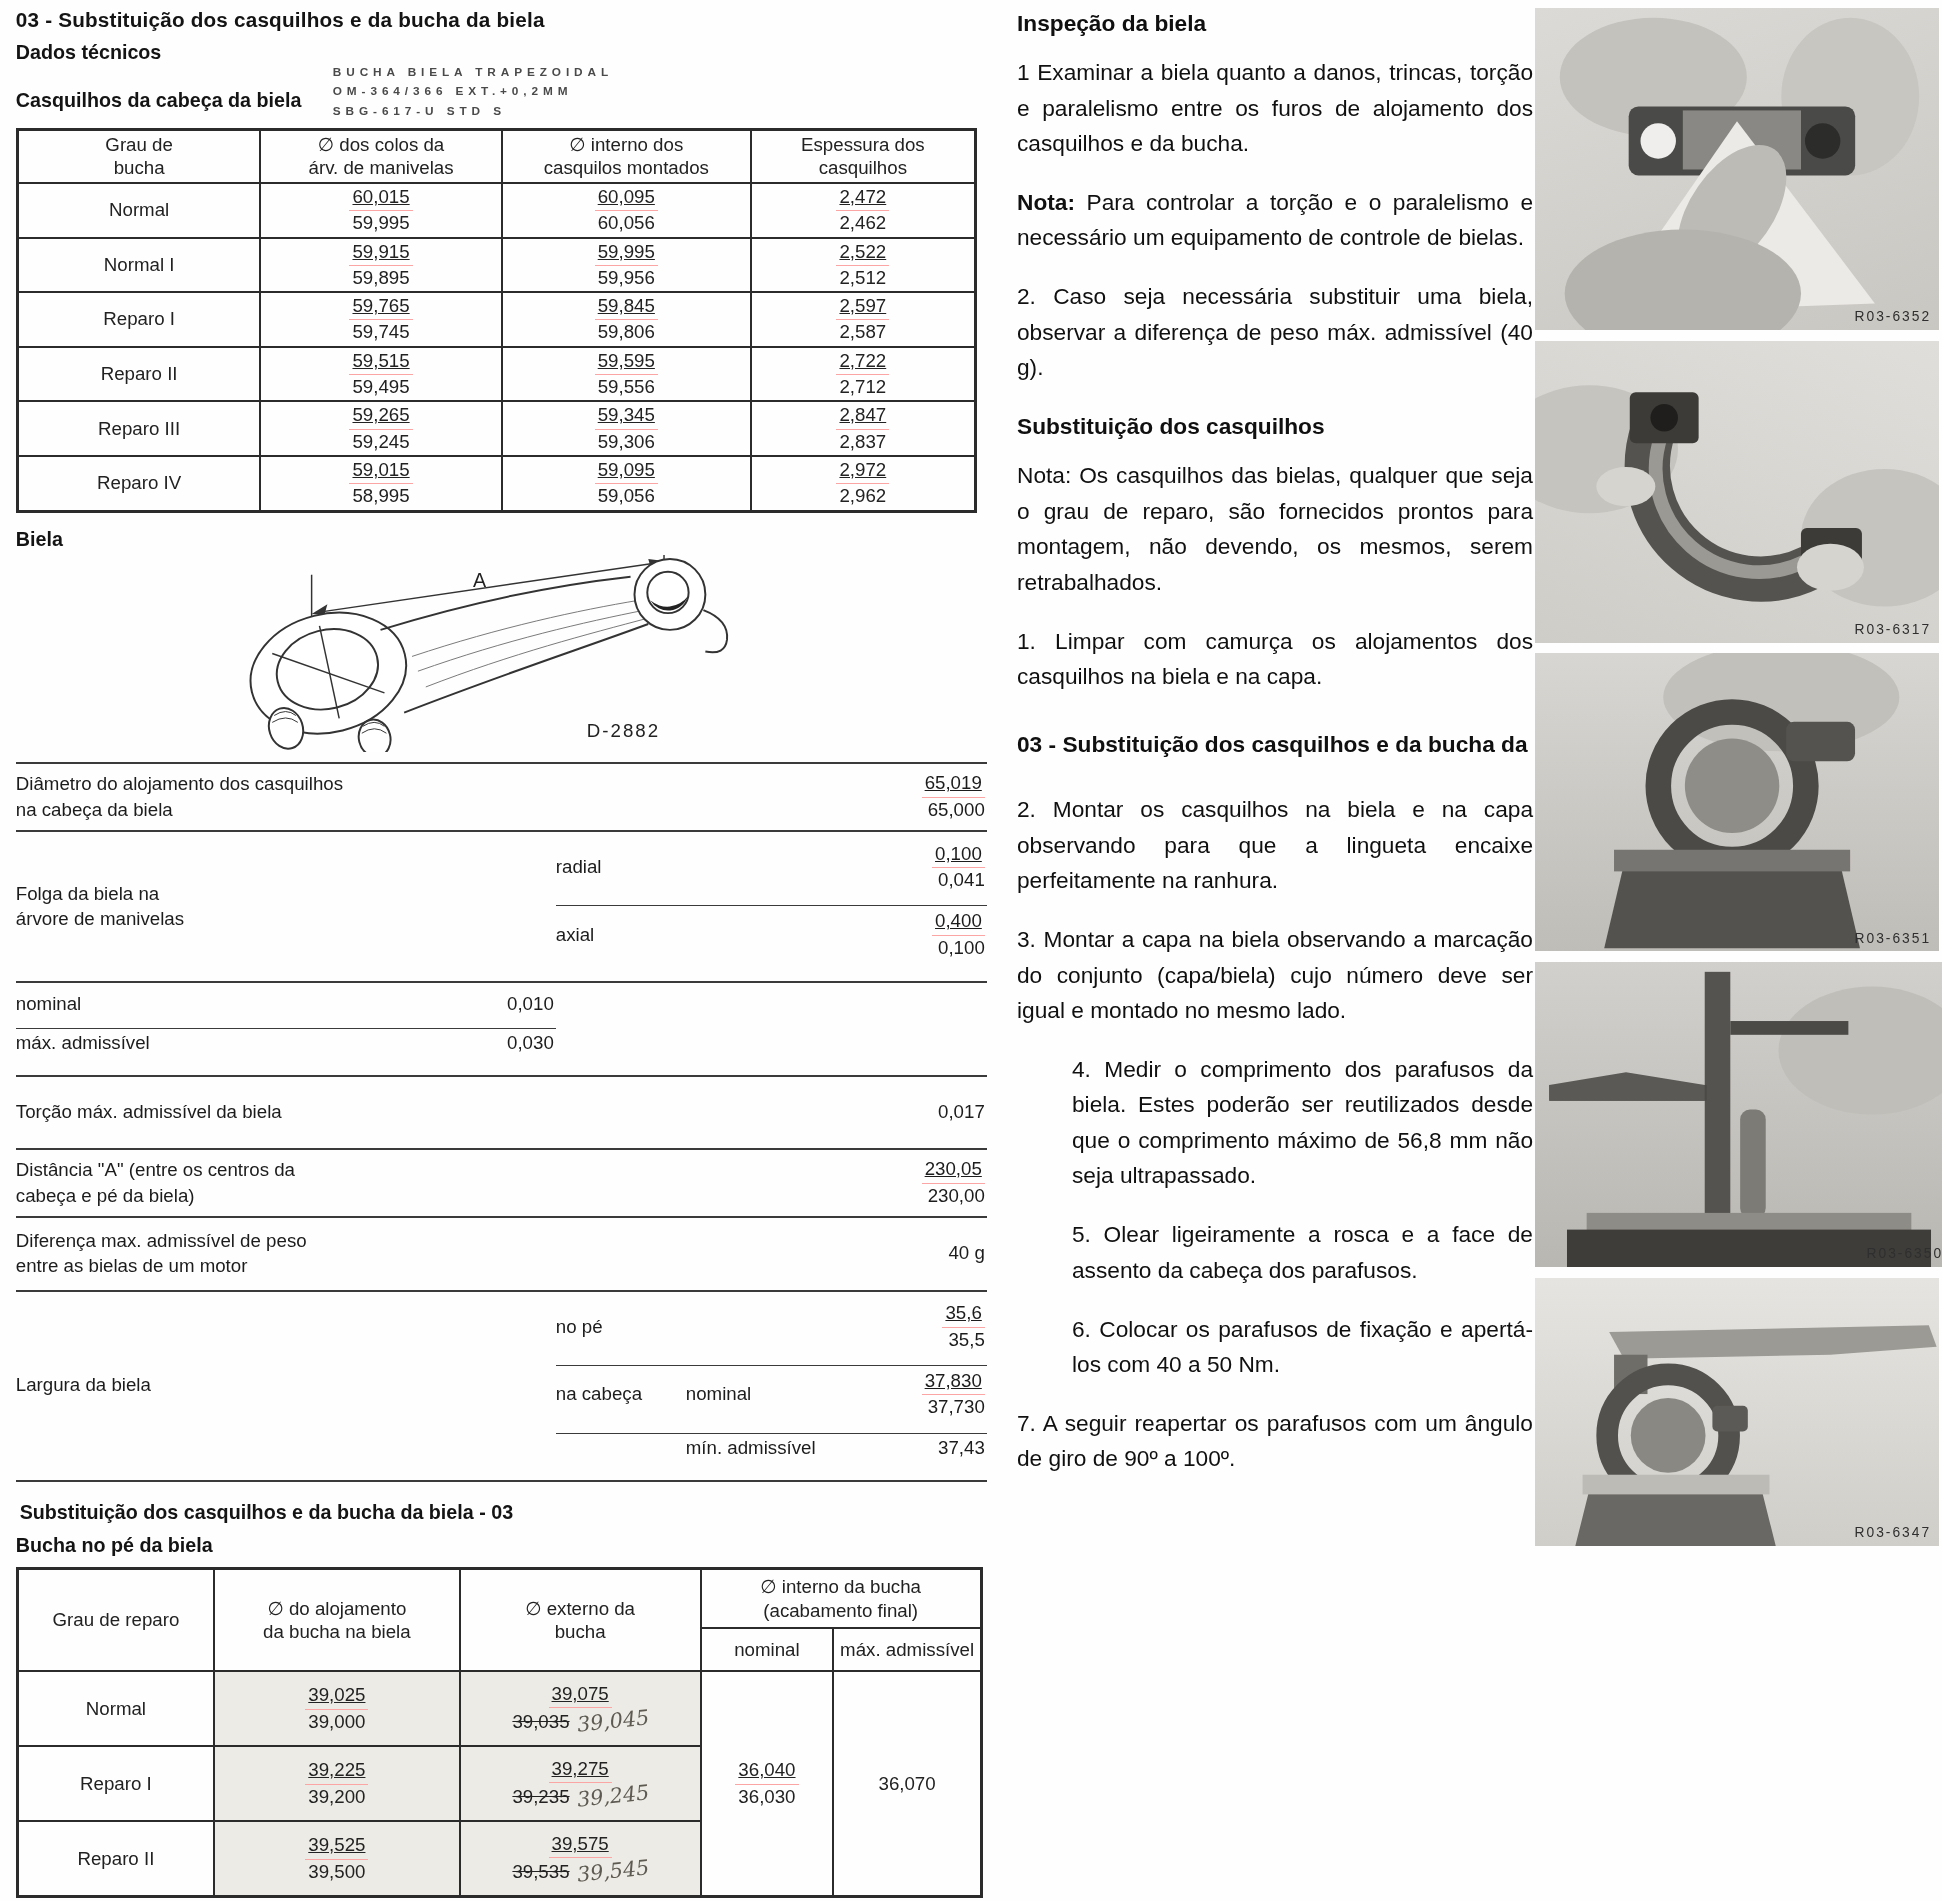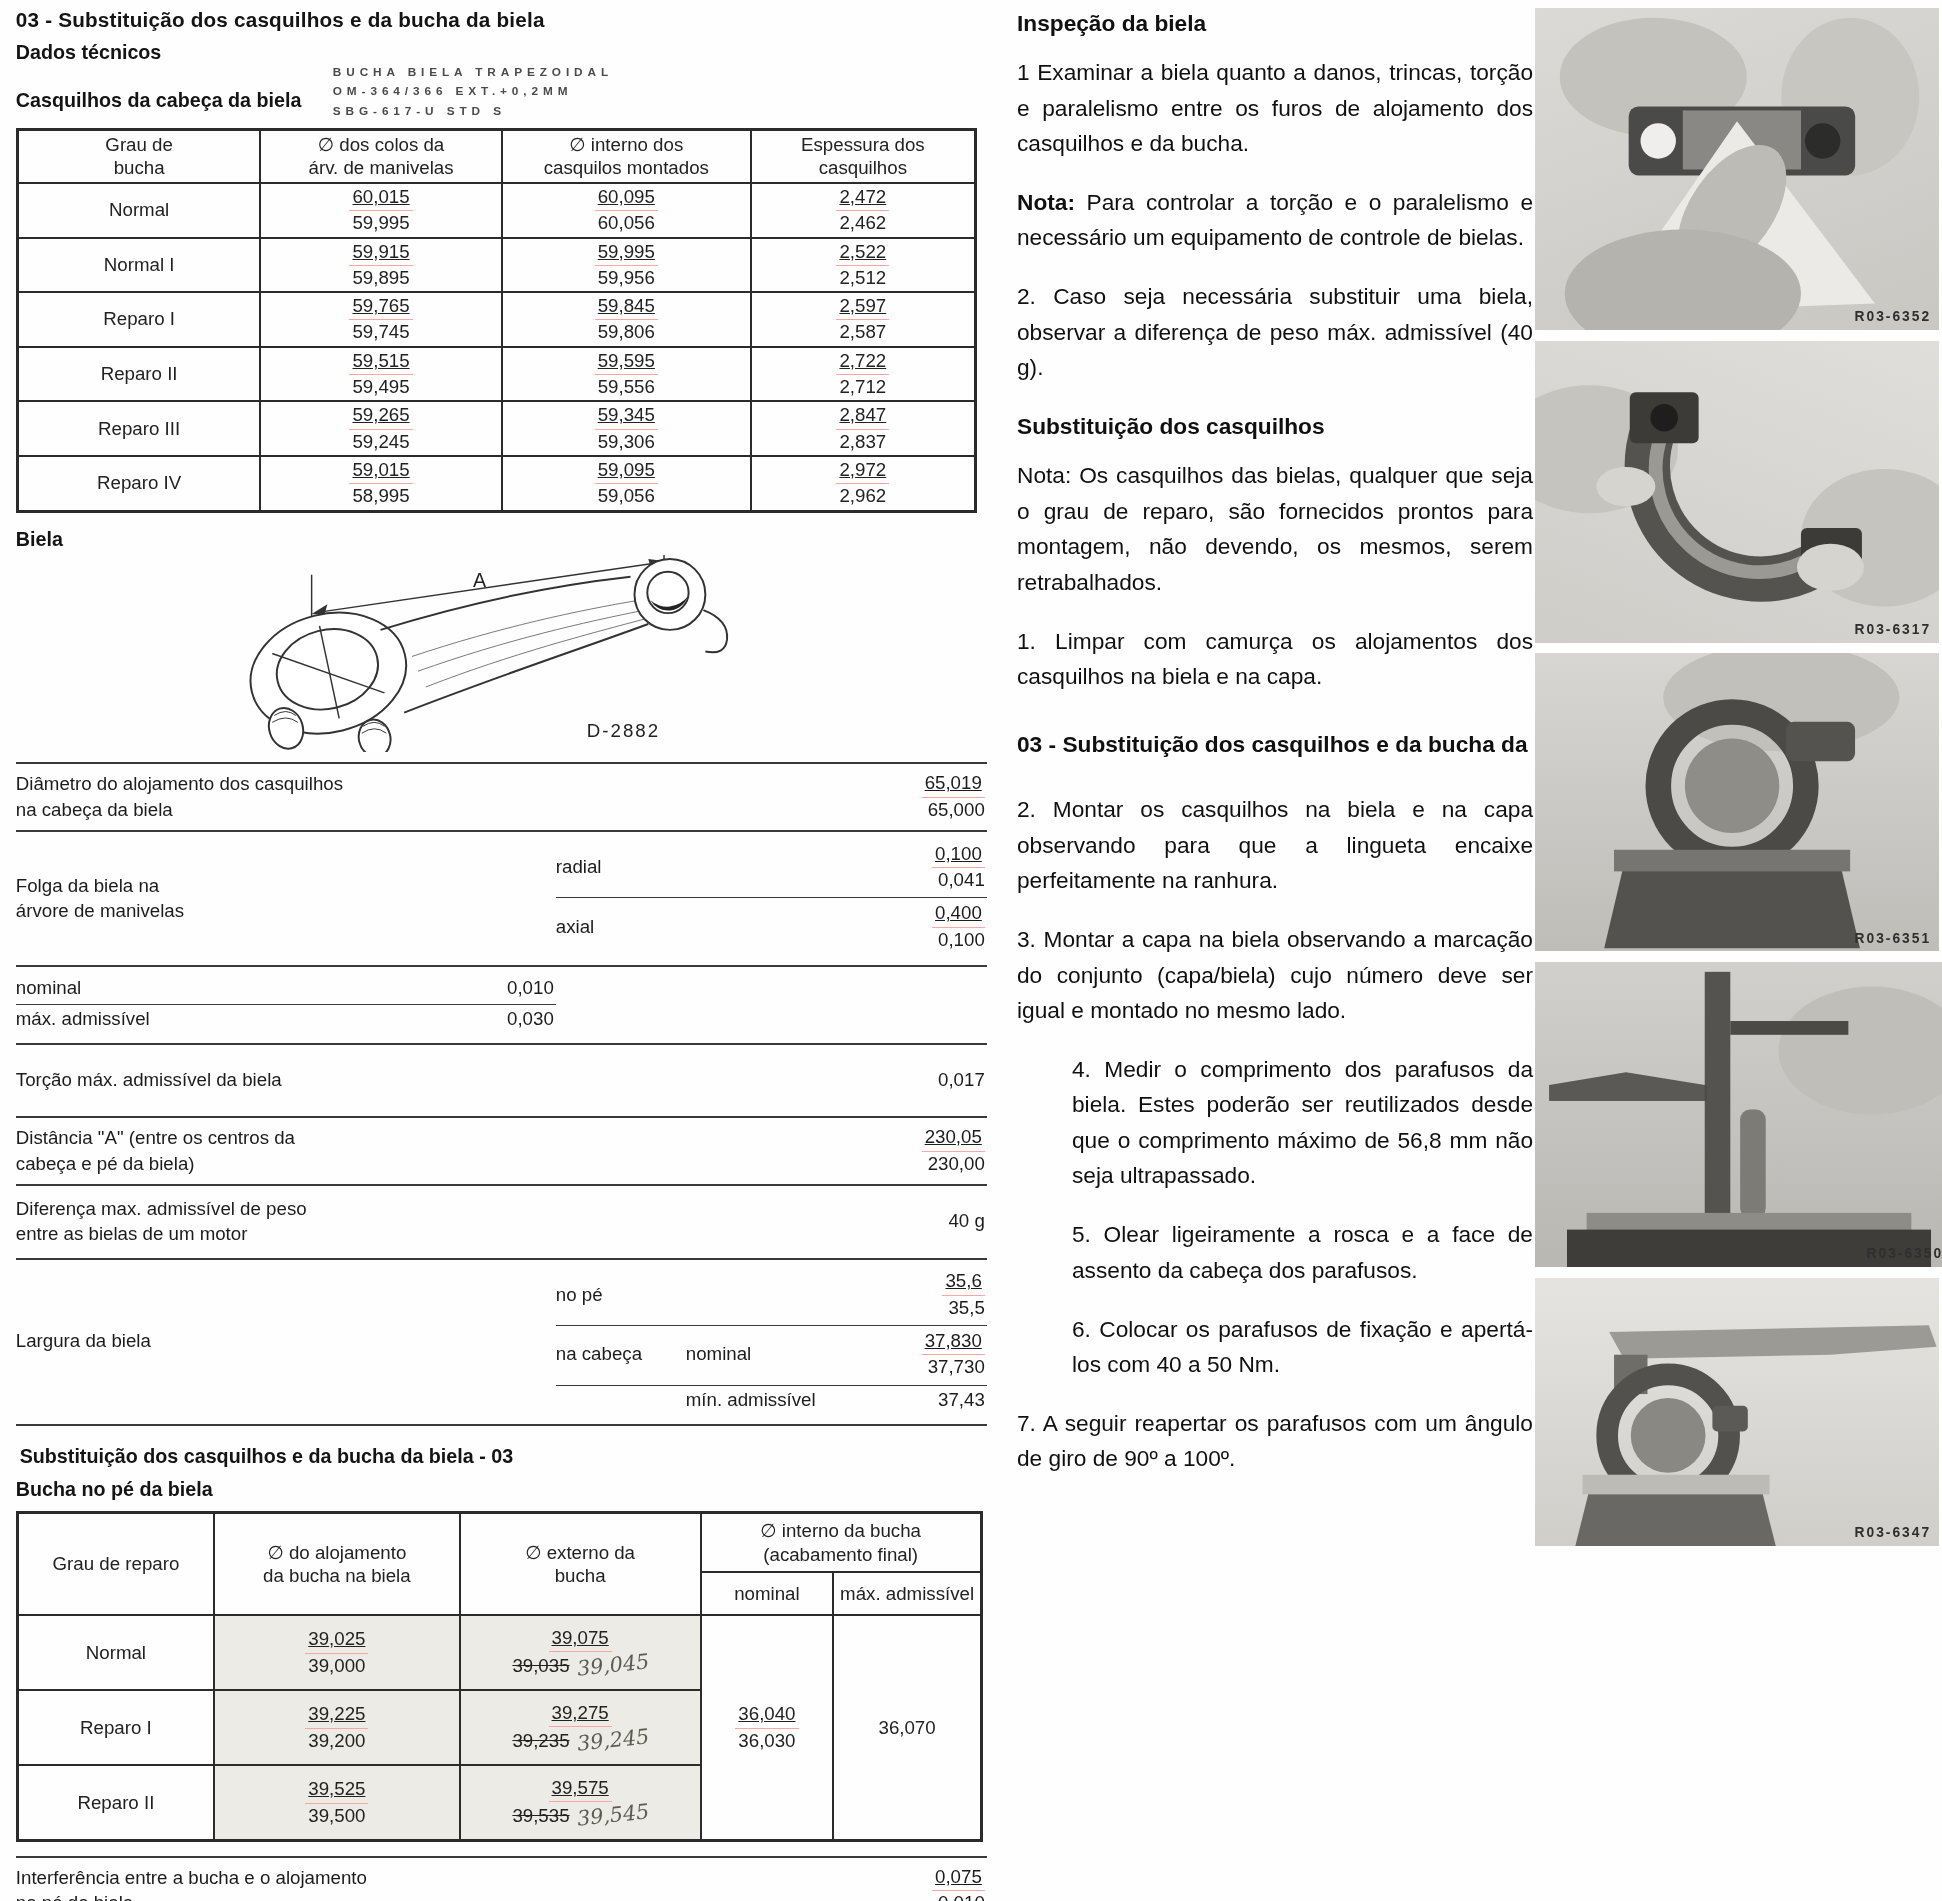--- a/index.html
+++ b/index.html
@@ -34,21 +34,21 @@
   .figure svg{position:absolute;left:209px;top:2px;}
   .fig-label{position:absolute;left:571px;top:169px;font-size:18.7px;letter-spacing:2px;color:#222;}
   
   .speclist{margin-top:7.9px;}
   .srow{display:grid;grid-template-columns:540px 1fr;border-top:2px solid #3a3a3a;
         padding:6.9px 0 7.9px;font-size:18.7px;color:#1c1c1c;align-items:center;}
   .srow:last-child{border-bottom:2px solid #3a3a3a;}
   .srow .lbl{line-height:1.35;padding-right:9.9px;}
   .srow .val{text-align:right;padding-right:2px;}
   .subwrap{display:flex;flex-direction:column;}
-  .subrow{display:flex;align-items:center;padding:3px 0 5px;}
+  .subrow{display:flex;align-items:center;padding:3px 0 13px;}
   .subrow.rule{border-bottom:1.5px solid #3a3a3a;}
   .subrow .s1{width:130px;}
   .subrow .s2{width:169px;}
   .subrow .sv{margin-left:auto;text-align:right;padding-right:2px;}
   .tall{min-height:57px;}
   
   .sec2-t{font-size:19.7px;font-weight:bold;margin:19.7px 0 0 3.9px;}
   .sec2-s{font-size:19.7px;font-weight:bold;margin:9.9px 0 9.9px 0;}
   .tbl2{width:967px;border:3px solid #2b2b2b;}
   .tbl2 th,.tbl2 td{border:2px solid #2b2b2b;text-align:center;vertical-align:middle;}
@@ -72,21 +72,21 @@
   .gap-sm{margin-top:33px;}
   .gap-md{margin-top:61px;}
   .gap-xl{margin-top:246px;}
   .gap-lg{margin-top:173px;}
   .gap-p9{margin-top:110px;}
   
   .photo-col{position:absolute;left:1535px;top:7.9px;width:404px;}
   .photo{position:relative;width:404px;margin-bottom:10.8px;overflow:hidden;}
   .photo .ref{
     position:absolute;right:7.9px;bottom:5.9px;font-size:13.8px;letter-spacing:2px;
-    color:#2f2f2f;font-weight:bold;
+    color:#2f2f2f;font-weight:normal;
   }
   .photo.dark .ref{color:#1e1e1e;background:rgba(200,198,192,.55);padding:0 3px;}
   .ph1{height:322px;background:linear-gradient(160deg,#dcdad6,#c9c7c2);}
   .ph2{height:302px;background:linear-gradient(200deg,#e0deda,#cfcdc8);}
   .ph3{height:298px;background:linear-gradient(180deg,#d8d6d2,#bfbdb8);}
   .ph4{height:305px;background:linear-gradient(180deg,#d2d0cc,#b9b7b2);padding-left:12px;}
   .ph5{height:268px;background:linear-gradient(180deg,#e6e4e0,#d0cec9);}
   .ph6{height:307px;background:linear-gradient(180deg,#6a6a66,#8d8b86);}
 </style>
 </head>

